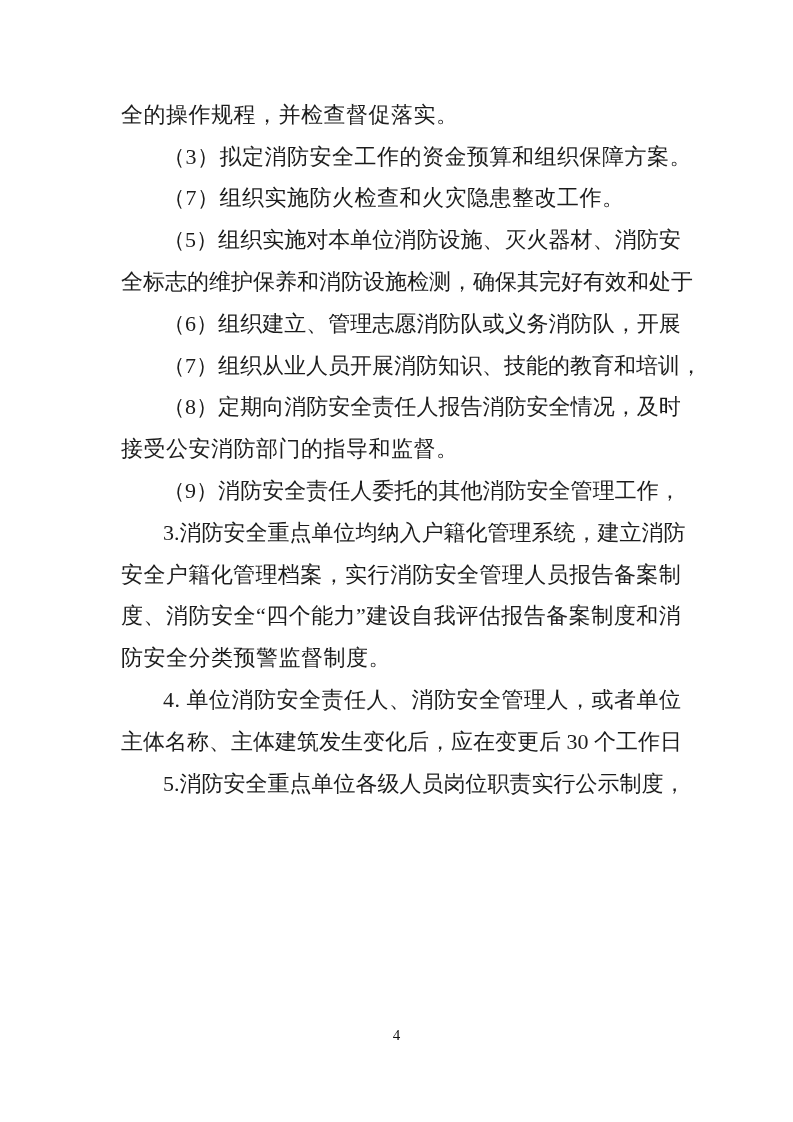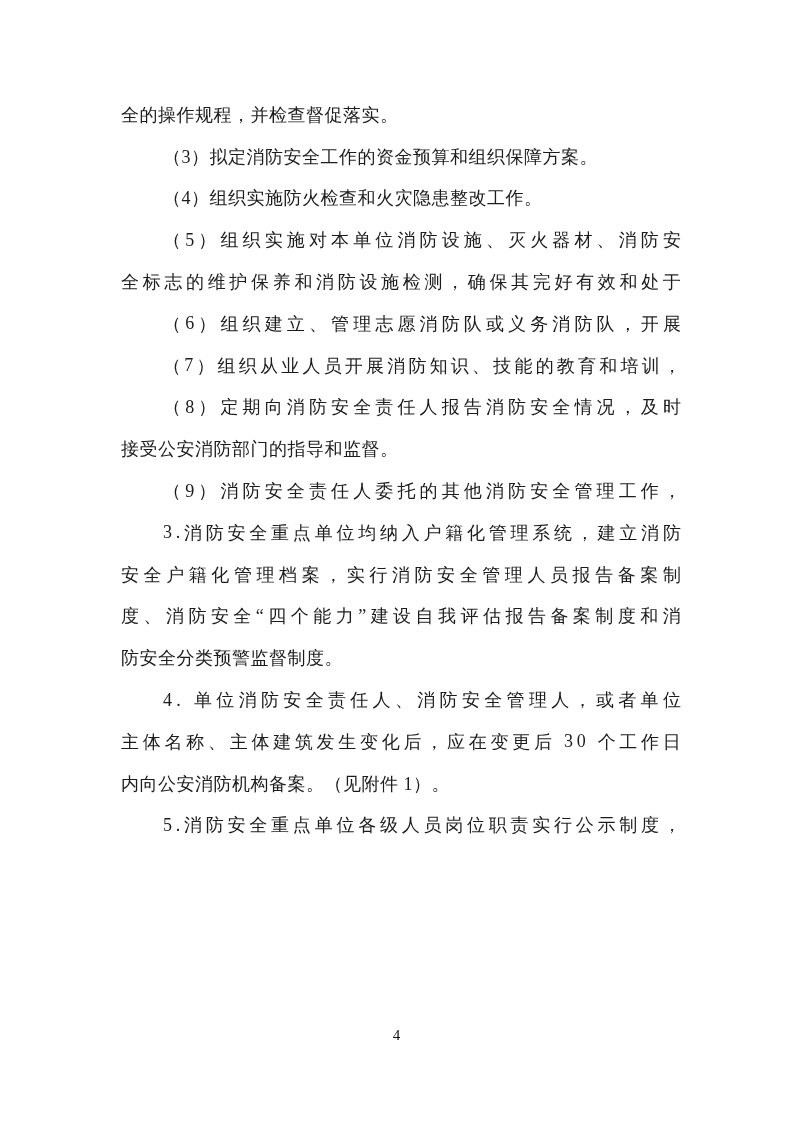--- a/index.html
+++ b/index.html
@@ -18,21 +18,21 @@
   .text-body {
     position: absolute;
     left: 121px;
     top: 94px;
     width: 560px;
   }
   .line {
     height: 41.8px;
     display: flex;
     align-items: center;
-    font-size: 18px;
+    font-size: 22px;
     color: #1c1c1c;
     white-space: pre;
     letter-spacing: 0.5px;
   }
   .line.justify {
     justify-content: space-between;
     letter-spacing: 0;
   }
   .line.indent {
     padding-left: 42px;
@@ -52,31 +52,30 @@
     color: #101010;
   }
 </style>
 </head>
 <body>
 
 <div class="page">
   <div class="text-body" id="text-body">
       <div class="line">全的操作规程，并检查督促落实。</div>
       <div class="line indent">（3）拟定消防安全工作的资金预算和组织保障方案。</div>
-      <div class="line indent">（4）组织实施防火检查和火灾隐患整改工作。</div>
+      <div class="line indent">（7）组织实施防火检查和火灾隐患整改工作。</div>
       <div class="line indent justify"><span>（</span><span>5</span><span>）</span><span>组</span><span>织</span><span>实</span><span>施</span><span>对</span><span>本</span><span>单</span><span>位</span><span>消</span><span>防</span><span>设</span><span>施</span><span>、</span><span>灭</span><span>火</span><span>器</span><span>材</span><span>、</span><span>消</span><span>防</span><span>安</span></div>
       <div class="line justify"><span>全</span><span>标</span><span>志</span><span>的</span><span>维</span><span>护</span><span>保</span><span>养</span><span>和</span><span>消</span><span>防</span><span>设</span><span>施</span><span>检</span><span>测</span><span>，</span><span>确</span><span>保</span><span>其</span><span>完</span><span>好</span><span>有</span><span>效</span><span>和</span><span>处</span><span>于</span></div>
       <div class="line indent justify"><span>（</span><span>6</span><span>）</span><span>组</span><span>织</span><span>建</span><span>立</span><span>、</span><span>管</span><span>理</span><span>志</span><span>愿</span><span>消</span><span>防</span><span>队</span><span>或</span><span>义</span><span>务</span><span>消</span><span>防</span><span>队</span><span>，</span><span>开</span><span>展</span></div>
       <div class="line indent justify"><span>（</span><span>7</span><span>）</span><span>组</span><span>织</span><span>从</span><span>业</span><span>人</span><span>员</span><span>开</span><span>展</span><span>消</span><span>防</span><span>知</span><span>识</span><span>、</span><span>技</span><span>能</span><span>的</span><span>教</span><span>育</span><span>和</span><span>培</span><span>训</span><span>，</span></div>
       <div class="line indent justify"><span>（</span><span>8</span><span>）</span><span>定</span><span>期</span><span>向</span><span>消</span><span>防</span><span>安</span><span>全</span><span>责</span><span>任</span><span>人</span><span>报</span><span>告</span><span>消</span><span>防</span><span>安</span><span>全</span><span>情</span><span>况</span><span>，</span><span>及</span><span>时</span></div>
       <div class="line">接受公安消防部门的指导和监督。</div>
       <div class="line indent justify"><span>（</span><span>9</span><span>）</span><span>消</span><span>防</span><span>安</span><span>全</span><span>责</span><span>任</span><span>人</span><span>委</span><span>托</span><span>的</span><span>其</span><span>他</span><span>消</span><span>防</span><span>安</span><span>全</span><span>管</span><span>理</span><span>工</span><span>作</span><span>，</span></div>
       <div class="line indent justify"><span>3</span><span>.</span><span>消</span><span>防</span><span>安</span><span>全</span><span>重</span><span>点</span><span>单</span><span>位</span><span>均</span><span>纳</span><span>入</span><span>户</span><span>籍</span><span>化</span><span>管</span><span>理</span><span>系</span><span>统</span><span>，</span><span>建</span><span>立</span><span>消</span><span>防</span></div>
       <div class="line justify"><span>安</span><span>全</span><span>户</span><span>籍</span><span>化</span><span>管</span><span>理</span><span>档</span><span>案</span><span>，</span><span>实</span><span>行</span><span>消</span><span>防</span><span>安</span><span>全</span><span>管</span><span>理</span><span>人</span><span>员</span><span>报</span><span>告</span><span>备</span><span>案</span><span>制</span></div>
       <div class="line justify"><span>度</span><span>、</span><span>消</span><span>防</span><span>安</span><span>全</span><span>“</span><span>四</span><span>个</span><span>能</span><span>力</span><span>”</span><span>建</span><span>设</span><span>自</span><span>我</span><span>评</span><span>估</span><span>报</span><span>告</span><span>备</span><span>案</span><span>制</span><span>度</span><span>和</span><span>消</span></div>
       <div class="line">防安全分类预警监督制度。</div>
       <div class="line indent justify"><span>4</span><span>.</span><span>&nbsp;</span><span>单</span><span>位</span><span>消</span><span>防</span><span>安</span><span>全</span><span>责</span><span>任</span><span>人</span><span>、</span><span>消</span><span>防</span><span>安</span><span>全</span><span>管</span><span>理</span><span>人</span><span>，</span><span>或</span><span>者</span><span>单</span><span>位</span></div>
       <div class="line justify"><span>主</span><span>体</span><span>名</span><span>称</span><span>、</span><span>主</span><span>体</span><span>建</span><span>筑</span><span>发</span><span>生</span><span>变</span><span>化</span><span>后</span><span>，</span><span>应</span><span>在</span><span>变</span><span>更</span><span>后</span><span>&nbsp;</span><span>3</span><span>0</span><span>&nbsp;</span><span>个</span><span>工</span><span>作</span><span>日</span></div>
-      <div class="line">内向公安消防机构备案。（见附件 1）。</div>
       <div class="line indent justify"><span>5</span><span>.</span><span>消</span><span>防</span><span>安</span><span>全</span><span>重</span><span>点</span><span>单</span><span>位</span><span>各</span><span>级</span><span>人</span><span>员</span><span>岗</span><span>位</span><span>职</span><span>责</span><span>实</span><span>行</span><span>公</span><span>示</span><span>制</span><span>度</span><span>，</span></div>
     </div>
   <div class="pageno">4</div>
 </div>
 
 </body></html>

